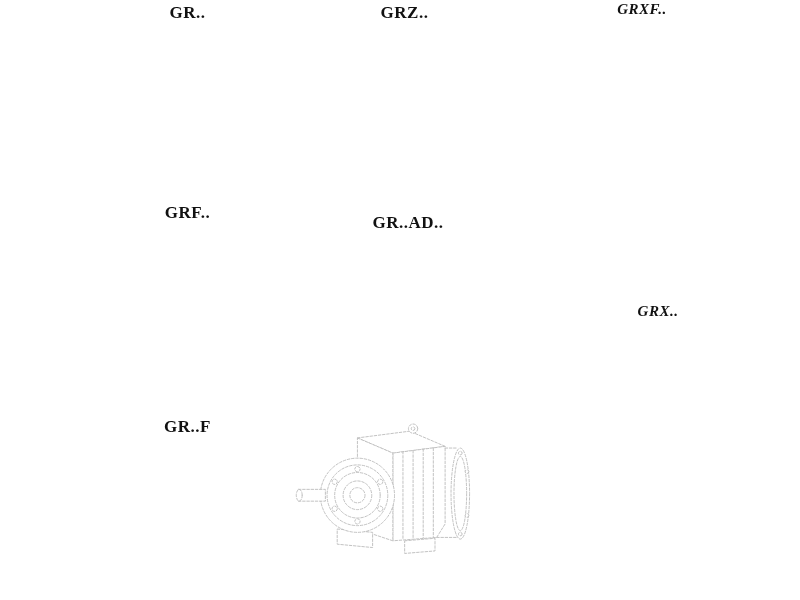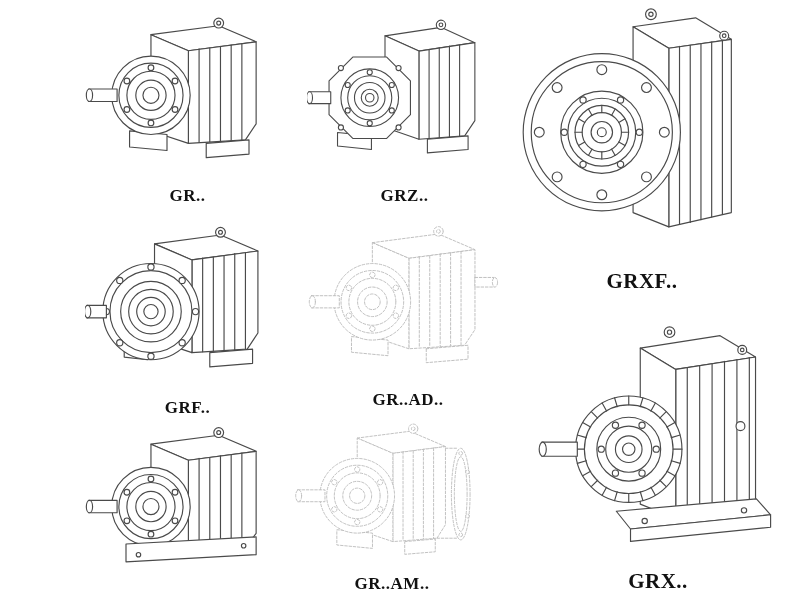--- a/index.html
+++ b/index.html
@@ -3,33 +3,33 @@
 <meta charset="utf-8">
 <style>
   * { margin:0; padding:0; box-sizing:border-box; }
   html,body { width:800px; height:600px; }
   body {
     position:relative;
     background:#fff;
     font-family:"Liberation Serif", serif;
     overflow:hidden;
   }
-  .cell { position:absolute; display:flex; flex-direction:column; align-items:flex-end; }
+  .cell { position:absolute; display:flex; flex-direction:row; align-items:flex-start; }
   .cell svg { flex:1 1 auto; width:100%; height:calc(100% - 26px); }
   .caption {
     flex:0 0 auto;
     text-align:center;
     font-weight:bold;
     font-size:17px;
     letter-spacing:.5px;
     color:var(--labelc,#111);
     padding:1px 0 4px;
     width:100%;
   }
-  .caption.big { font-size:21px; }
+  .caption.big { font-size:15px;font-style:italic; }
   
   svg .d { fill:none;  stroke:var(--line,#4a4a4a); stroke-width:1.3; stroke-linejoin:round; stroke-linecap:round; }
   svg .f { fill:#fff;  stroke:var(--line,#4a4a4a); stroke-width:1.3; stroke-linejoin:round; stroke-linecap:round; }
   svg.ghost .d, svg.ghost .f { stroke:var(--ghost,#bdbdbd); stroke-width:1.1; stroke-dasharray:3 2; }
 </style>
 </head>
 <body style="--line: #4a4a4a; --ghost: #bdbdbd; --labelc: #111111; background: rgb(255, 255, 255);">
 
 <figure class="cell" style="left:85px;top:2px;width:205px;height:208px">
   <svg viewBox="0 0 230 180" preserveAspectRatio="xMidYMid meet">
@@ -158,21 +158,21 @@
       <line class="d" x1="111" y1="167" x2="115" y2="174"></line>
       <line class="d" x1="119" y1="159" x2="126" y2="163"></line>
       <circle class="d" cx="100" cy="148" r="22"></circle>
       <circle class="d" cx="100" cy="148" r="12"></circle>
       <circle class="d" cx="100" cy="148" r="5"></circle>
     </g>
   </svg>
   <figcaption class="caption big">GRXF..</figcaption>
 </figure>
 
-<figure class="cell" style="left:85px;top:220px;width:205px;height:202px">
+<figure class="cell" style="left:85px;top:202px;width:205px;height:202px">
   <svg viewBox="0 0 230 185" preserveAspectRatio="xMidYMid meet">
     <g>
       <polygon class="f" points="78,20 152,10 194,28 120,38"></polygon>
       <polygon class="f" points="120,38 194,28 194,120 182,138 120,142"></polygon>
       <polygon class="f" points="78,20 120,38 120,142 78,128"></polygon>
       <line class="d" x1="132" y1="36" x2="132" y2="141"></line>
       <line class="d" x1="144" y1="35" x2="144" y2="140"></line>
       <line class="d" x1="156" y1="33" x2="156" y2="139"></line>
       <line class="d" x1="168" y1="31" x2="168" y2="139"></line>
       <line class="d" x1="180" y1="30" x2="180" y2="138"></line>
@@ -276,20 +276,21 @@
     <g>
       <polygon class="f" points="46,134 192,126 192,146 46,154"></polygon>
       <circle class="f" cx="60" cy="146" r="2.5"></circle>
       <circle class="f" cx="178" cy="136" r="2.5"></circle>
     </g>
     <g>
       <rect class="f" x="4" y="85" width="32" height="14"></rect>
       <ellipse class="f" cx="5" cy="92" rx="3.5" ry="7"></ellipse>
     </g>
   </svg>
+  <figcaption class="caption">GR..F</figcaption>
 </figure>
 
 <figure class="cell" style="left:292px;top:416px;width:200px;height:182px">
   <svg class="ghost" viewBox="0 0 230 185" preserveAspectRatio="xMidYMid meet">
     <g>
       <polygon class="f" points="74,26 136,18 178,36 116,44"></polygon>
       <polygon class="f" points="116,44 178,36 178,128 168,144 116,148"></polygon>
       <polygon class="f" points="74,26 116,44 116,148 74,134"></polygon>
       <line class="d" x1="128" y1="42" x2="128" y2="147"></line>
       <line class="d" x1="140" y1="41" x2="140" y2="146"></line>
@@ -321,21 +322,20 @@
       <circle class="f" cx="101" cy="110" r="3.2"></circle>
         <circle class="f" cx="74" cy="125" r="3.2"></circle>
       <circle class="f" cx="47" cy="110" r="3.2"></circle>
         <circle class="f" cx="47" cy="78" r="3.2"></circle>
     </g>
     <g>
       <rect class="f" x="4" y="87" width="32" height="14"></rect>
       <ellipse class="f" cx="5" cy="94" rx="3.5" ry="7"></ellipse>
     </g>
   </svg>
-  <figcaption class="caption">GR..AM..</figcaption>
 </figure>
 
 <figure class="cell" style="left:513px;top:302px;width:290px;height:296px">
   <svg viewBox="0 0 290 300" preserveAspectRatio="xMidYMid meet">
     <g>
       <polygon class="f" points="125,52 215,38 255,62 165,76"></polygon>
       <polygon class="f" points="165,76 255,62 255,228 165,244"></polygon>
       <polygon class="f" points="125,52 165,76 165,244 125,228"></polygon>
       <line class="d" x1="178" y1="74" x2="178" y2="242"></line>
       <line class="d" x1="192" y1="72" x2="192" y2="239"></line>

